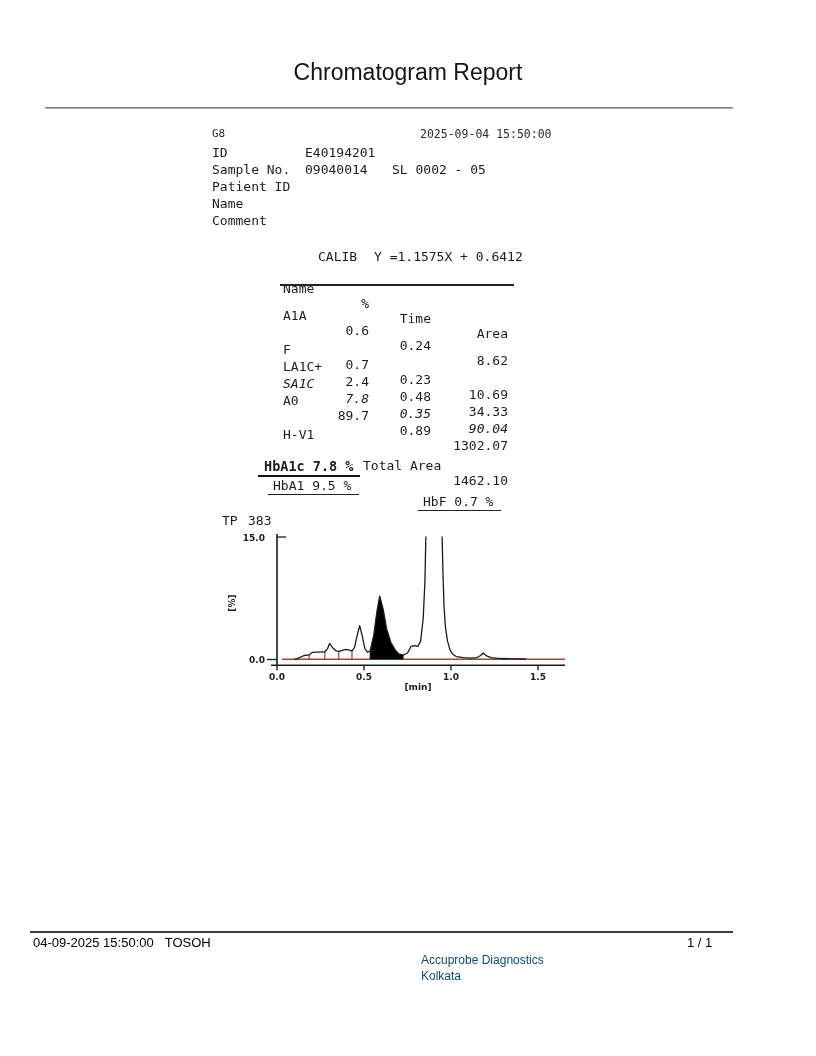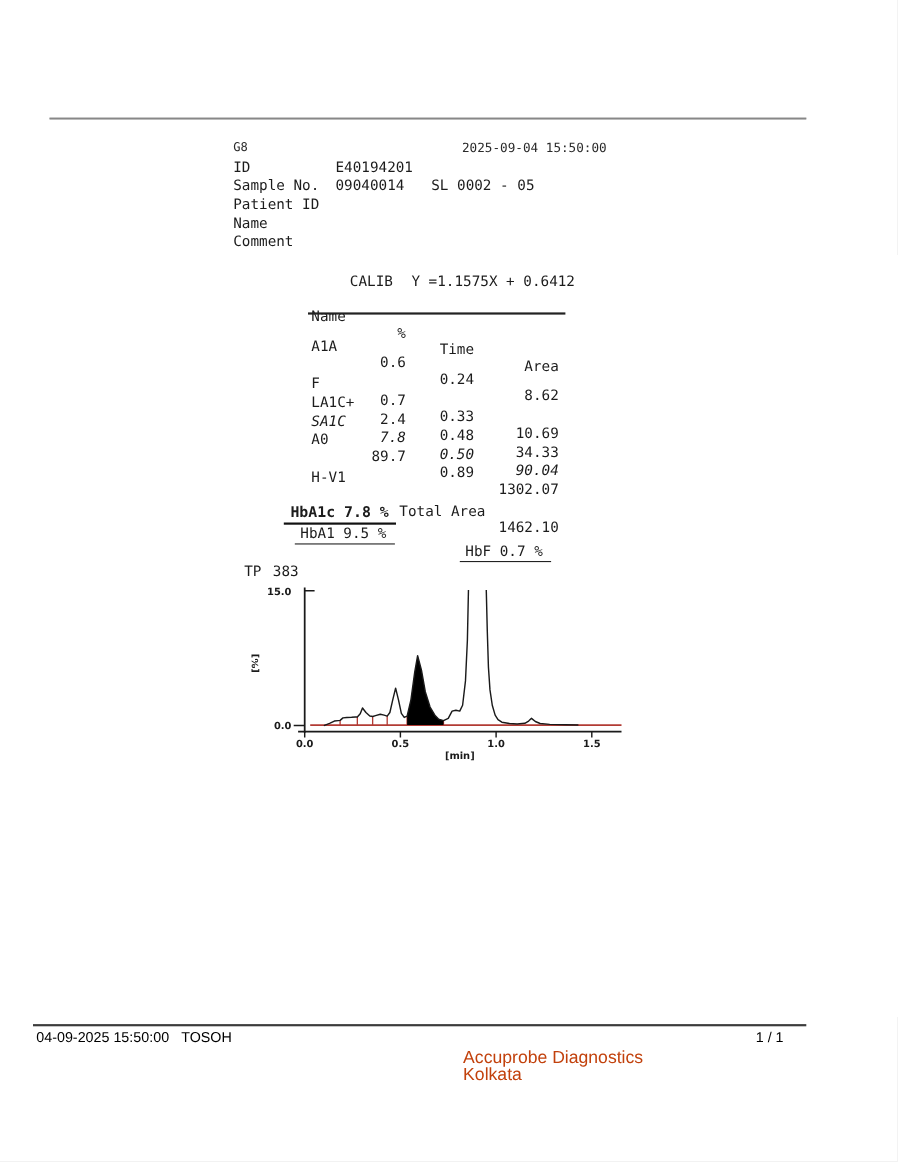--- a/index.html
+++ b/index.html
@@ -13,28 +13,29 @@
   .tbl-row{left:283px;width:225px;height:16px;}
   .tbl-row .c-name{position:absolute;left:0;}
   .tbl-row .c-pct{position:absolute;left:36px;width:50px;text-align:right;}
   .tbl-row .c-time{position:absolute;left:92px;width:56px;text-align:right;}
   .tbl-row .c-area{position:absolute;left:140px;width:85px;text-align:right;}
   .hdr-rule{left:280px;top:284px;width:234px;height:1.8px;background:#222;}
   .res-main{left:258px;top:459px;font-weight:bold;font-size:13.5px;border-bottom:2px solid #111;padding:0 7px 1px 6px;}
   .res-sub{border-bottom:1.5px solid #222;padding:0 8px 1px 5px;}
   .footer-rule{left:30px;top:931px;width:703px;height:1.6px;background:#3c3c3c;}
   .footer-txt{font-size:13px;color:#000000;}
-  .org-txt{font-size:16px;color:#c2410c;}
+  .org-txt{font-size:12px;color:#0c4a6e;}
   .tick{font-family:"DejaVu Sans",sans-serif;font-size:9px;font-weight:bold;fill:#1b1b1b;}
 </style>
 </head>
 <body>
 
 <div class="page">
 
+  <div class="abs title">Chromatogram Report</div>
   <div class="abs title-rule"></div>
 
   <div class="abs mono-sm" style="left:212px;top:127px;">G8</div>
   <div class="abs mono-sm" style="left:420px;top:127px;font-size:11.5px;">2025-09-04 15:50:00</div>
 
   <div class="abs mono" style="left:212px;top:145px;">ID</div>
   <div class="abs mono" style="left:305px;top:145px;">E40194201</div>
 
   <div class="abs mono" style="left:212px;top:162px;">Sample No.</div>
   <div class="abs mono" style="left:305px;top:162px;">09040014</div>
@@ -57,33 +58,33 @@
 
   <div class="abs mono tbl-row" style="top:293px;">
     <span class="c-name">A1A</span>
     <span class="c-pct">0.6</span>
     <span class="c-time">0.24</span>
     <span class="c-area">8.62</span>
   </div>
   <div class="abs mono tbl-row" style="top:327px;">
     <span class="c-name">F</span>
     <span class="c-pct">0.7</span>
-    <span class="c-time">0.33</span>
+    <span class="c-time">0.23</span>
     <span class="c-area">10.69</span>
   </div>
   <div class="abs mono tbl-row" style="top:344px;">
     <span class="c-name">LA1C+</span>
     <span class="c-pct">2.4</span>
     <span class="c-time">0.48</span>
     <span class="c-area">34.33</span>
   </div>
   <div class="abs mono tbl-row" style="top:361px;font-style:italic;">
     <span class="c-name">SA1C</span>
     <span class="c-pct">7.8</span>
-    <span class="c-time">0.50</span>
+    <span class="c-time">0.35</span>
     <span class="c-area">90.04</span>
   </div>
   <div class="abs mono tbl-row" style="top:378px;">
     <span class="c-name">A0</span>
     <span class="c-pct">89.7</span>
     <span class="c-time">0.89</span>
     <span class="c-area">1302.07</span>
   </div>
   <div class="abs mono tbl-row" style="top:412px;">
     <span class="c-name">H-V1</span>

